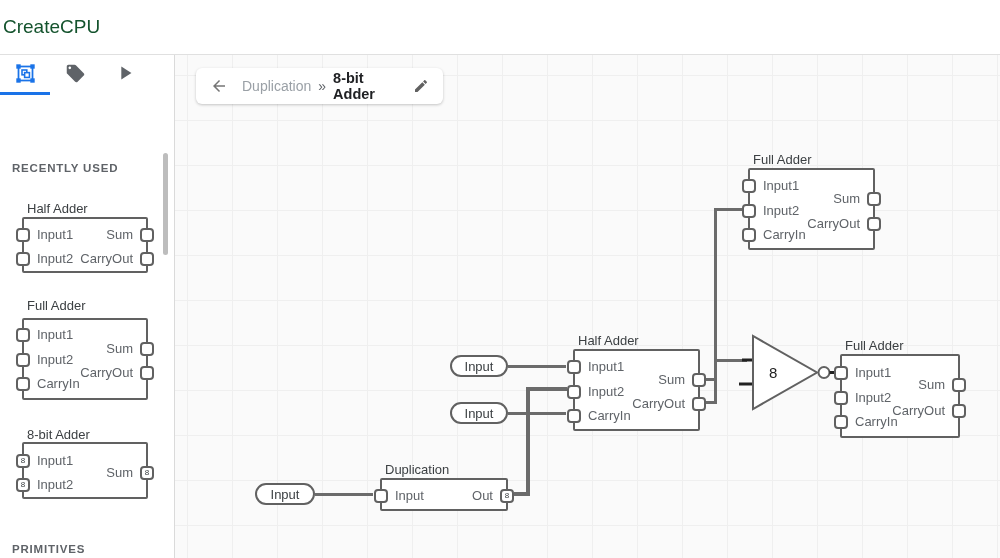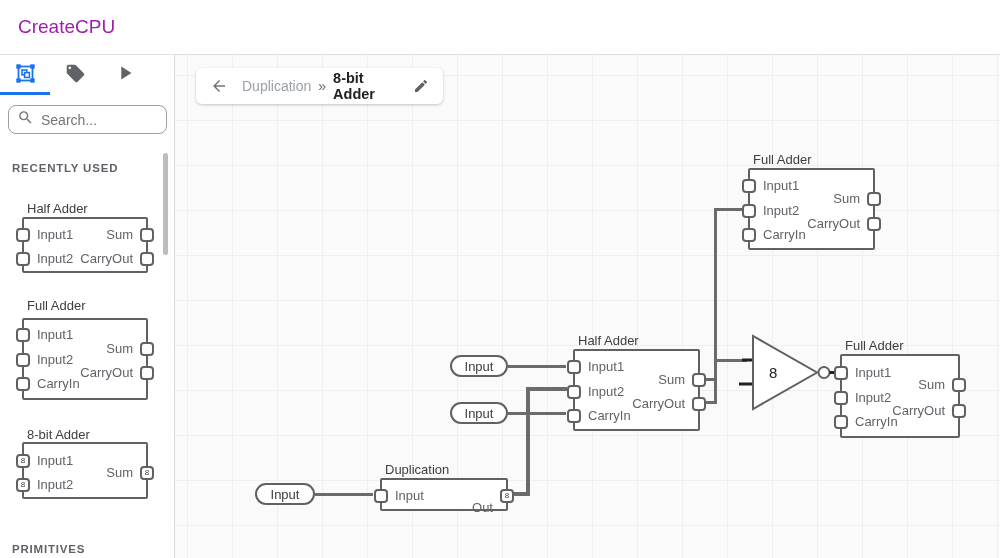--- a/index.html
+++ b/index.html
@@ -2,22 +2,22 @@
 <html><head>
 <meta charset="utf-8">
 <style>
   * { box-sizing: border-box; margin: 0; padding: 0; }
   html,body { width:1000px; height:558px; overflow:hidden;
     font-family:"Liberation Sans", sans-serif; background:#fff; }
 
   
   .header { position:absolute; left:0; top:0; width:1000px; height:55px;
     background:#fff; border-bottom:1px solid #e0e0e0; z-index:5; }
-  .app-title { position:absolute; left:18px; top:0; line-height:54px;
-    font-size:19px; color:#a21caf; }
+  .app-title { position:absolute; left:3px; top:0; line-height:54px;
+    font-size:19px; color:#14532d; }
 
   
   .sidebar { position:absolute; left:0; top:55px; width:175px; height:503px;
     background:#fff; border-right:1px solid #dadada; z-index:4; }
   .tabs { position:absolute; left:0; top:0; width:175px; height:40px; }
   .tab { position:absolute; top:0; width:50px; height:40px; display:flex;
     align-items:center; justify-content:center; cursor:pointer; }
   .tab-indicator { position:absolute; left:0; top:37px; width:50px; height:3px;
     background:#1a73e8; }
   .searchbox { position:absolute; left:8px; top:50px; width:159px; height:29px;
@@ -95,28 +95,20 @@
     <div class="tab" style="left:100px">
       <span>
         <svg width="22" height="22" viewBox="0 0 24 24" fill="#5f6368">
             <path d="M8 5v14l11-7z"></path>
           </svg>
       </span>
     </div>
     <div class="tab-indicator"></div>
   </div>
 
-  <div class="searchbox">
-    <span>
-      <svg width="17" height="17" viewBox="0 0 24 24" fill="#757575">
-        <path d="M15.5 14h-.79l-.28-.27A6.471 6.471 0 0 0 16 9.5 6.5 6.5 0 1 0 9.5 16c1.61 0 3.09-.59 4.23-1.57l.27.28v.79l5 5L20.49 19l-5-4.99zm-6 0C7.01 14 5 11.99 5 9.5S7.01 5 9.5 5 14 7.01 14 9.5 11.99 14 9.5 14z"></path>
-      </svg>
-    </span>
-    <input type="text" placeholder="Search..." style="">
-  </div>
 
   <div class="section-label" style="top:107px">RECENTLY USED</div>
 
   <div class="node-title" style="position:absolute;left:27px;top:146px">Half Adder</div>
   <div class="node" style="left:22px;top:162px;width:126px;height:56px">
     <div class="port pl" style="top:9px"></div>
     <span class="plabel pl" style="top:8px">Input1</span>
     <div class="port pl" style="top:33px"></div>
     <span class="plabel pl" style="top:32px">Input2</span>
     <div class="port pr" style="top:9px"></div>
@@ -187,21 +179,21 @@
 
   <div class="pill" style="left:275px;top:300px;width:58px">Input</div>
   <div class="pill" style="left:275px;top:347px;width:58px">Input</div>
   <div class="pill" style="left:80px;top:428px;width:60px">Input</div>
 
   <div class="node" style="left:205px;top:423px;width:128px;height:33px">
     <div class="node-title">Duplication</div>
     <div class="port pl" style="top:9px"></div>
     <span class="plabel pl" style="top:8px">Input</span>
     <div class="port pr" style="top:9px">8</div>
-    <span class="plabel pr" style="top:20px">Out</span>
+    <span class="plabel pr" style="top:8px">Out</span>
   </div>
 
   <div class="node" style="left:398px;top:294px;width:127px;height:82px">
     <div class="node-title">Half Adder</div>
     <div class="port pl" style="top:9px"></div>
     <span class="plabel pl" style="top:8px">Input1</span>
     <div class="port pl" style="top:34px"></div>
     <span class="plabel pl" style="top:33px">Input2</span>
     <div class="port pl" style="top:58px"></div>
     <span class="plabel pl" style="top:57px">CarryIn</span>

